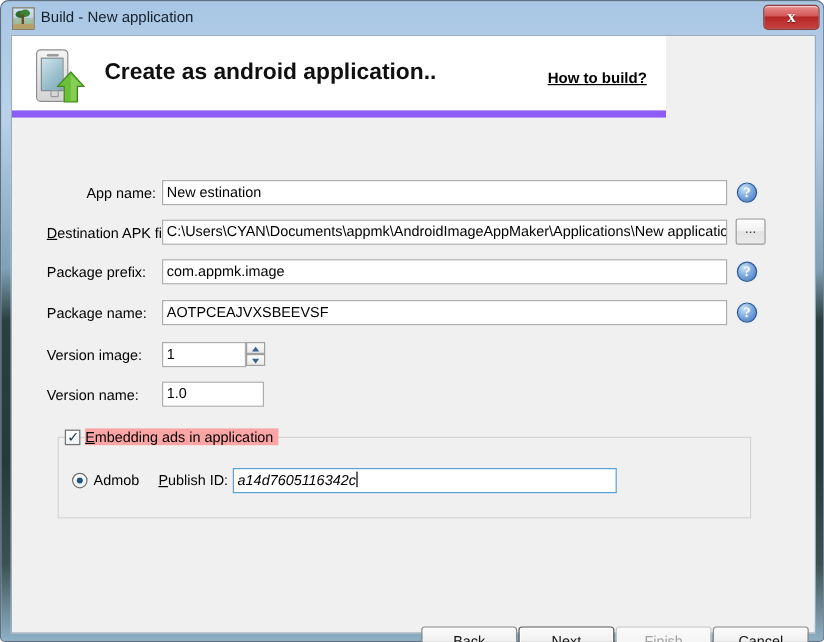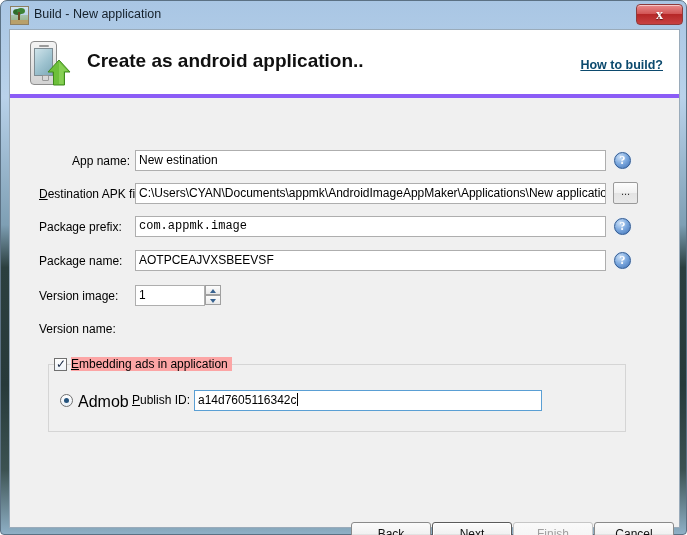--- a/index.html
+++ b/index.html
@@ -97,24 +97,24 @@
     width: 671px; height: 499px;
     box-sizing: border-box;
     background: #f0f0f0;
     border: 1px solid #9aabba;
   }
 
   
   #header {
     position: absolute;
     left: 0; top: 0;
-    width: 669px; height: 68px;
+    width: 545px; height: 68px;
     box-sizing: border-box;
     background: #ffffff;
-    border-bottom: 4px solid #8b5cf6;
+    border-bottom: 6px solid #8b5cf6;
   }
   #header-icon {
     position: absolute;
     left: 14px; top: 9px;
     width: 48px; height: 50px;
   }
   #phone-body {
     position: absolute;
     left: 6px; top: 2px;
     width: 27px; height: 44px;
@@ -154,21 +154,21 @@
     font-size: 19px;
     font-weight: bold;
     color: #101010;
     white-space: nowrap;
   }
   #how-to-build {
     position: absolute;
     right: 16px; top: 28px;
     font-size: 12.5px;
     font-weight: bold;
-    color: #0c4a6e;
+    color: #000000;
     text-decoration: underline;
     cursor: pointer;
     white-space: nowrap;
   }
 
   
   .form-label {
     position: absolute;
     font-size: 12px;
     color: #000000;
@@ -307,21 +307,21 @@
   #admob-radio .dot {
     position: absolute;
     left: 3px; top: 3px;
     width: 5px; height: 5px;
     border-radius: 50%;
     background: #23527c;
   }
   #admob-label {
     position: absolute;
     left: 68px; top: 363px;
-    font-size: 16px;
+    font-size: 12px;
     white-space: nowrap;
   }
   #publish-id-label {
     position: absolute;
     left: 122px; top: 363px;
     font-size: 12px;
     white-space: nowrap;
   }
 
   
@@ -392,21 +392,21 @@
     <div class="tbox" style="left:125px; top:120px; width:471px;">New estination</div>
     <div class="help-icon" style="left:604px; top:122px;">
       <span>?</span>
     </div>
 
     <div class="form-label" style="left:29px; top:157px;"><span class="mn">D</span><span>estination APK file:</span></div>
     <div class="tbox" style="left:125px; top:153px; width:471px;">C:\Users\CYAN\Documents\appmk\AndroidImageAppMaker\Applications\New application.apk</div>
     <div id="browse-button">...</div>
 
     <div class="form-label" style="left:29px; top:190px;">Package prefix:</div>
-    <div class="tbox" style="left:125px; top:186px; width:471px;font-family:Liberation Mono, monospace;">com.appmk.image</div>
+    <div class="tbox" style="left:125px; top:186px; width:471px;">com.appmk.image</div>
     <div class="help-icon" style="left:604px; top:188px;">
       <span>?</span>
     </div>
 
     <div class="form-label" style="left:29px; top:224px;text-align:right;">Package name:</div>
     <div class="tbox" style="left:125px; top:220px; width:471px;">AOTPCEAJVXSBEEVSF</div>
     <div class="help-icon" style="left:604px; top:222px;">
       <span>?</span>
     </div>
 
@@ -415,34 +415,35 @@
     <div id="spin-wrap">
       <div class="spin-btn up">
           <div class="tri"></div>
         </div>
       <div class="spin-btn down">
           <div class="tri"></div>
         </div>
     </div>
 
     <div class="form-label" style="left:29px; top:292px;">Version name:</div>
+    <div class="tbox" style="left:125px; top:288px; width:85px;">1.0</div>
 
     <div id="ads-group"></div>
     <div id="ads-checkbox">
       <div class="check">✓</div>
     </div>
     <div id="ads-checkbox-label"><span class="mn">E</span><span>mbedding ads in application</span></div>
 
     <div id="admob-radio">
       <div class="dot"></div>
     </div>
     <div id="admob-label">Admob</div>
 
     <div id="publish-id-label"><span class="mn">P</span><span>ublish ID:</span></div>
-    <div class="tbox focused" style="left:184px; top:360px; width:348px;"><span>a14d7605116342c</span><span class="caret"></span></div>
+    <div class="tbox focused" style="left:184px; top:360px; width:320px;font-style:italic;"><span>a14d7605116342c</span><span class="caret"></span></div>
 
     <div class="wbtn" style="left:341px;"><span class="mn">B</span><span>ack</span></div>
     <div class="wbtn default" style="left:422px;"><span class="mn">N</span><span>ext</span></div>
     <div class="wbtn disabled" style="left:503px;"><span class="mn">F</span><span>inish</span></div>
     <div class="wbtn" style="left:584px;"><span class="mn">C</span><span>ancel</span></div>
 
   </div>
 </div>
 
 </body></html>

